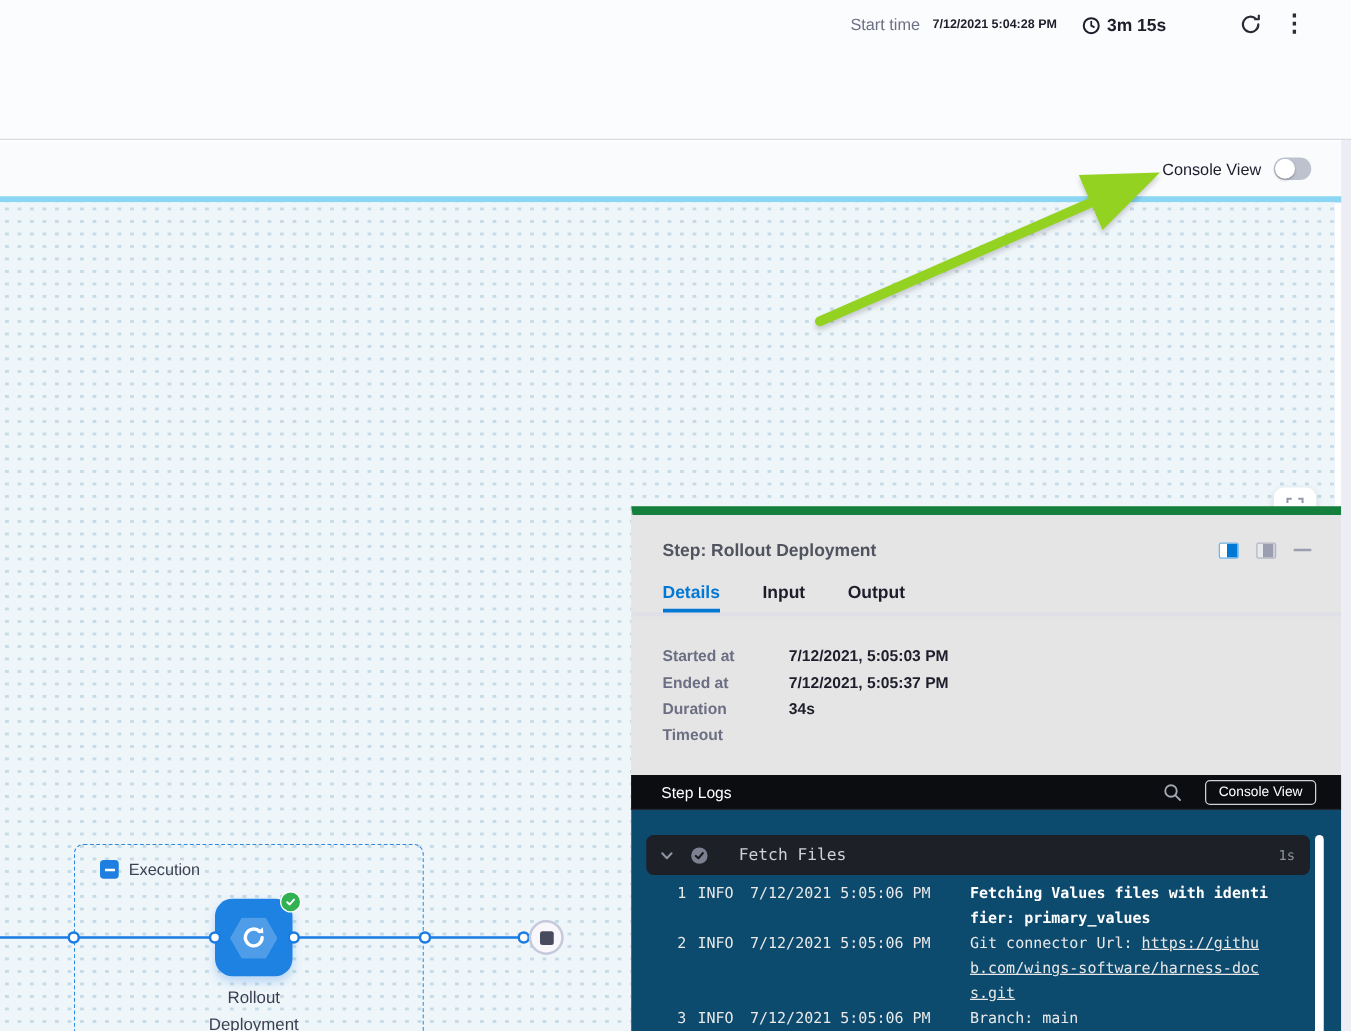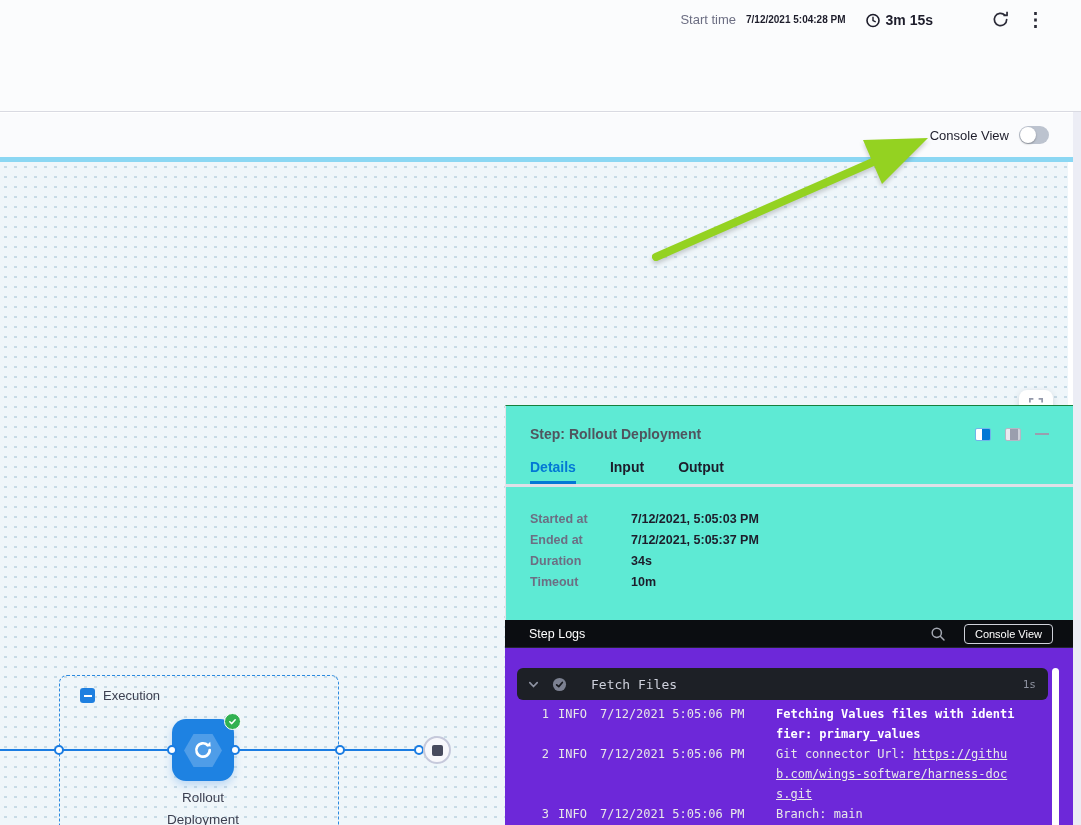--- a/index.html
+++ b/index.html
@@ -62,40 +62,40 @@
   .badge { position:absolute; left:52px; top:-6px; width:17px; height:17px; border-radius:50%;
            background:#31b151; border:1.5px solid #ffffff; display:flex; align-items:center; justify-content:center; }
   .node-label { position:absolute; left:133px; top:625px; width:140px; text-align:center;
                 font-size:13.5px; line-height:22px; color:#3c3f50; }
   .port { position:absolute; width:10px; height:10px; border-radius:50%; background:#fff; border:2px solid #1a7ce2; top:583px; }
   .end-node { position:absolute; left:423px; top:574px; width:28px; height:28px; border-radius:50%;
               background:#f8f8fc; border:2px solid #c6c9db; display:flex; align-items:center; justify-content:center; cursor:pointer; }
   .end-node .sq { width:11px; height:11px; border-radius:2px; background:#484b5e; }
 
   
-  .panel { position:absolute; left:505px; top:405px; width:568px; height:420px; background:#5eead4;
-           border-left:1px solid #e4e4ea; border-top:1px solid #15803d; }
+  .panel { position:absolute; left:505px; top:405px; width:568px; height:420px; background:#e5e5e5;
+           border-left:1px solid #e4e4ea; border-top:7px solid #15803d; }
   .panel-head { display:flex; align-items:center; justify-content:space-between; padding:20px 24px 0 24px; }
   .panel-title { font-size:14px; font-weight:700; color:#50545e; }
   .panel-icons { display:flex; align-items:center; gap:14px; }
   .layout-icon1 { width:16px; height:13px; border:1px solid #6fb5ea; border-radius:2px;
                   background:linear-gradient(90deg,#ffffff 0 42%, #0278d5 42%); cursor:pointer; }
   .layout-icon2 { width:16px; height:13px; border:1px solid #b4b7c5; border-radius:2px;
                   background:linear-gradient(90deg,#e8e9ef 0 32%, #9a9eae 32% 88%, #cdd0da 88%); cursor:pointer; }
   .min-dash { width:14px; height:2px; background:#9a9eae; cursor:pointer; }
   .tabs { display:flex; gap:34px; padding:0 24px; margin-top:17px; }
   .tab { font-size:14px; font-weight:700; color:#1d1d2b; padding-bottom:9px; cursor:pointer; background:none; border:none; }
   .tab.active { color:#0278d5; box-shadow:inset 0 -3px 0 #0278d5; }
   .tabline { height:3px; background:#dfe0e7; }
   .details { margin:25px 24px 0 24px; display:grid; grid-template-columns:101px auto; row-gap:7px; }
   .dlabel { font-size:12.5px; font-weight:700; color:#6c6e83; }
   .dvalue { font-size:12.5px; font-weight:700; color:#1d1d2b; }
 
   
-  .logs { position:absolute; left:505px; top:620px; width:568px; height:205px; background:#6d28d9; }
+  .logs { position:absolute; left:505px; top:620px; width:568px; height:205px; background:#0c4a6e; }
   .logs-toolbar { height:28px; background:#0b0d11; border-bottom:1px solid #232630;
                   display:flex; align-items:center; padding:0 20px 0 24px; }
   .logs-title { color:#ffffff; font-size:12.5px; }
   .logs-toolbar .spacer { flex:1; }
   .cv-btn { margin-left:18px; background:none; border:1px solid #cfd1d9; border-radius:4px; color:#ffffff;
             font-size:11px; padding:3px 10px; cursor:pointer; font-family:"Liberation Sans",sans-serif; }
   .logs-body { font-family:"DejaVu Sans Mono", monospace; }
   .log-section { margin:20px 25px 0 12px; height:32px; background:#1d2026; border-radius:6px;
                  display:flex; align-items:center; padding:0 12px 0 10px; cursor:pointer; }
   .log-section .name { color:#ced1dc; font-size:13px; margin-left:24px; }
@@ -228,21 +228,20 @@
     <div class="tabline"></div>
 
     <div class="details">
       <span class="dlabel">Started at</span>
       <span class="dvalue">7/12/2021, 5:05:03 PM</span>
       <span class="dlabel">Ended at</span>
       <span class="dvalue">7/12/2021, 5:05:37 PM</span>
       <span class="dlabel">Duration</span>
       <span class="dvalue">34s</span>
       <span class="dlabel">Timeout</span>
-      <span class="dvalue">10m</span>
     </div>
   </aside>
 
   <section class="logs">
     <div class="logs-toolbar">
       <span class="logs-title">Step Logs</span>
       <span class="spacer"></span>
       <button class="icon-btn">
         <svg width="16" height="16" viewBox="0 0 16 16">
           <circle cx="6.8" cy="6.8" r="4.6" fill="none" stroke="#a3a7b1" stroke-width="1.5"></circle>

